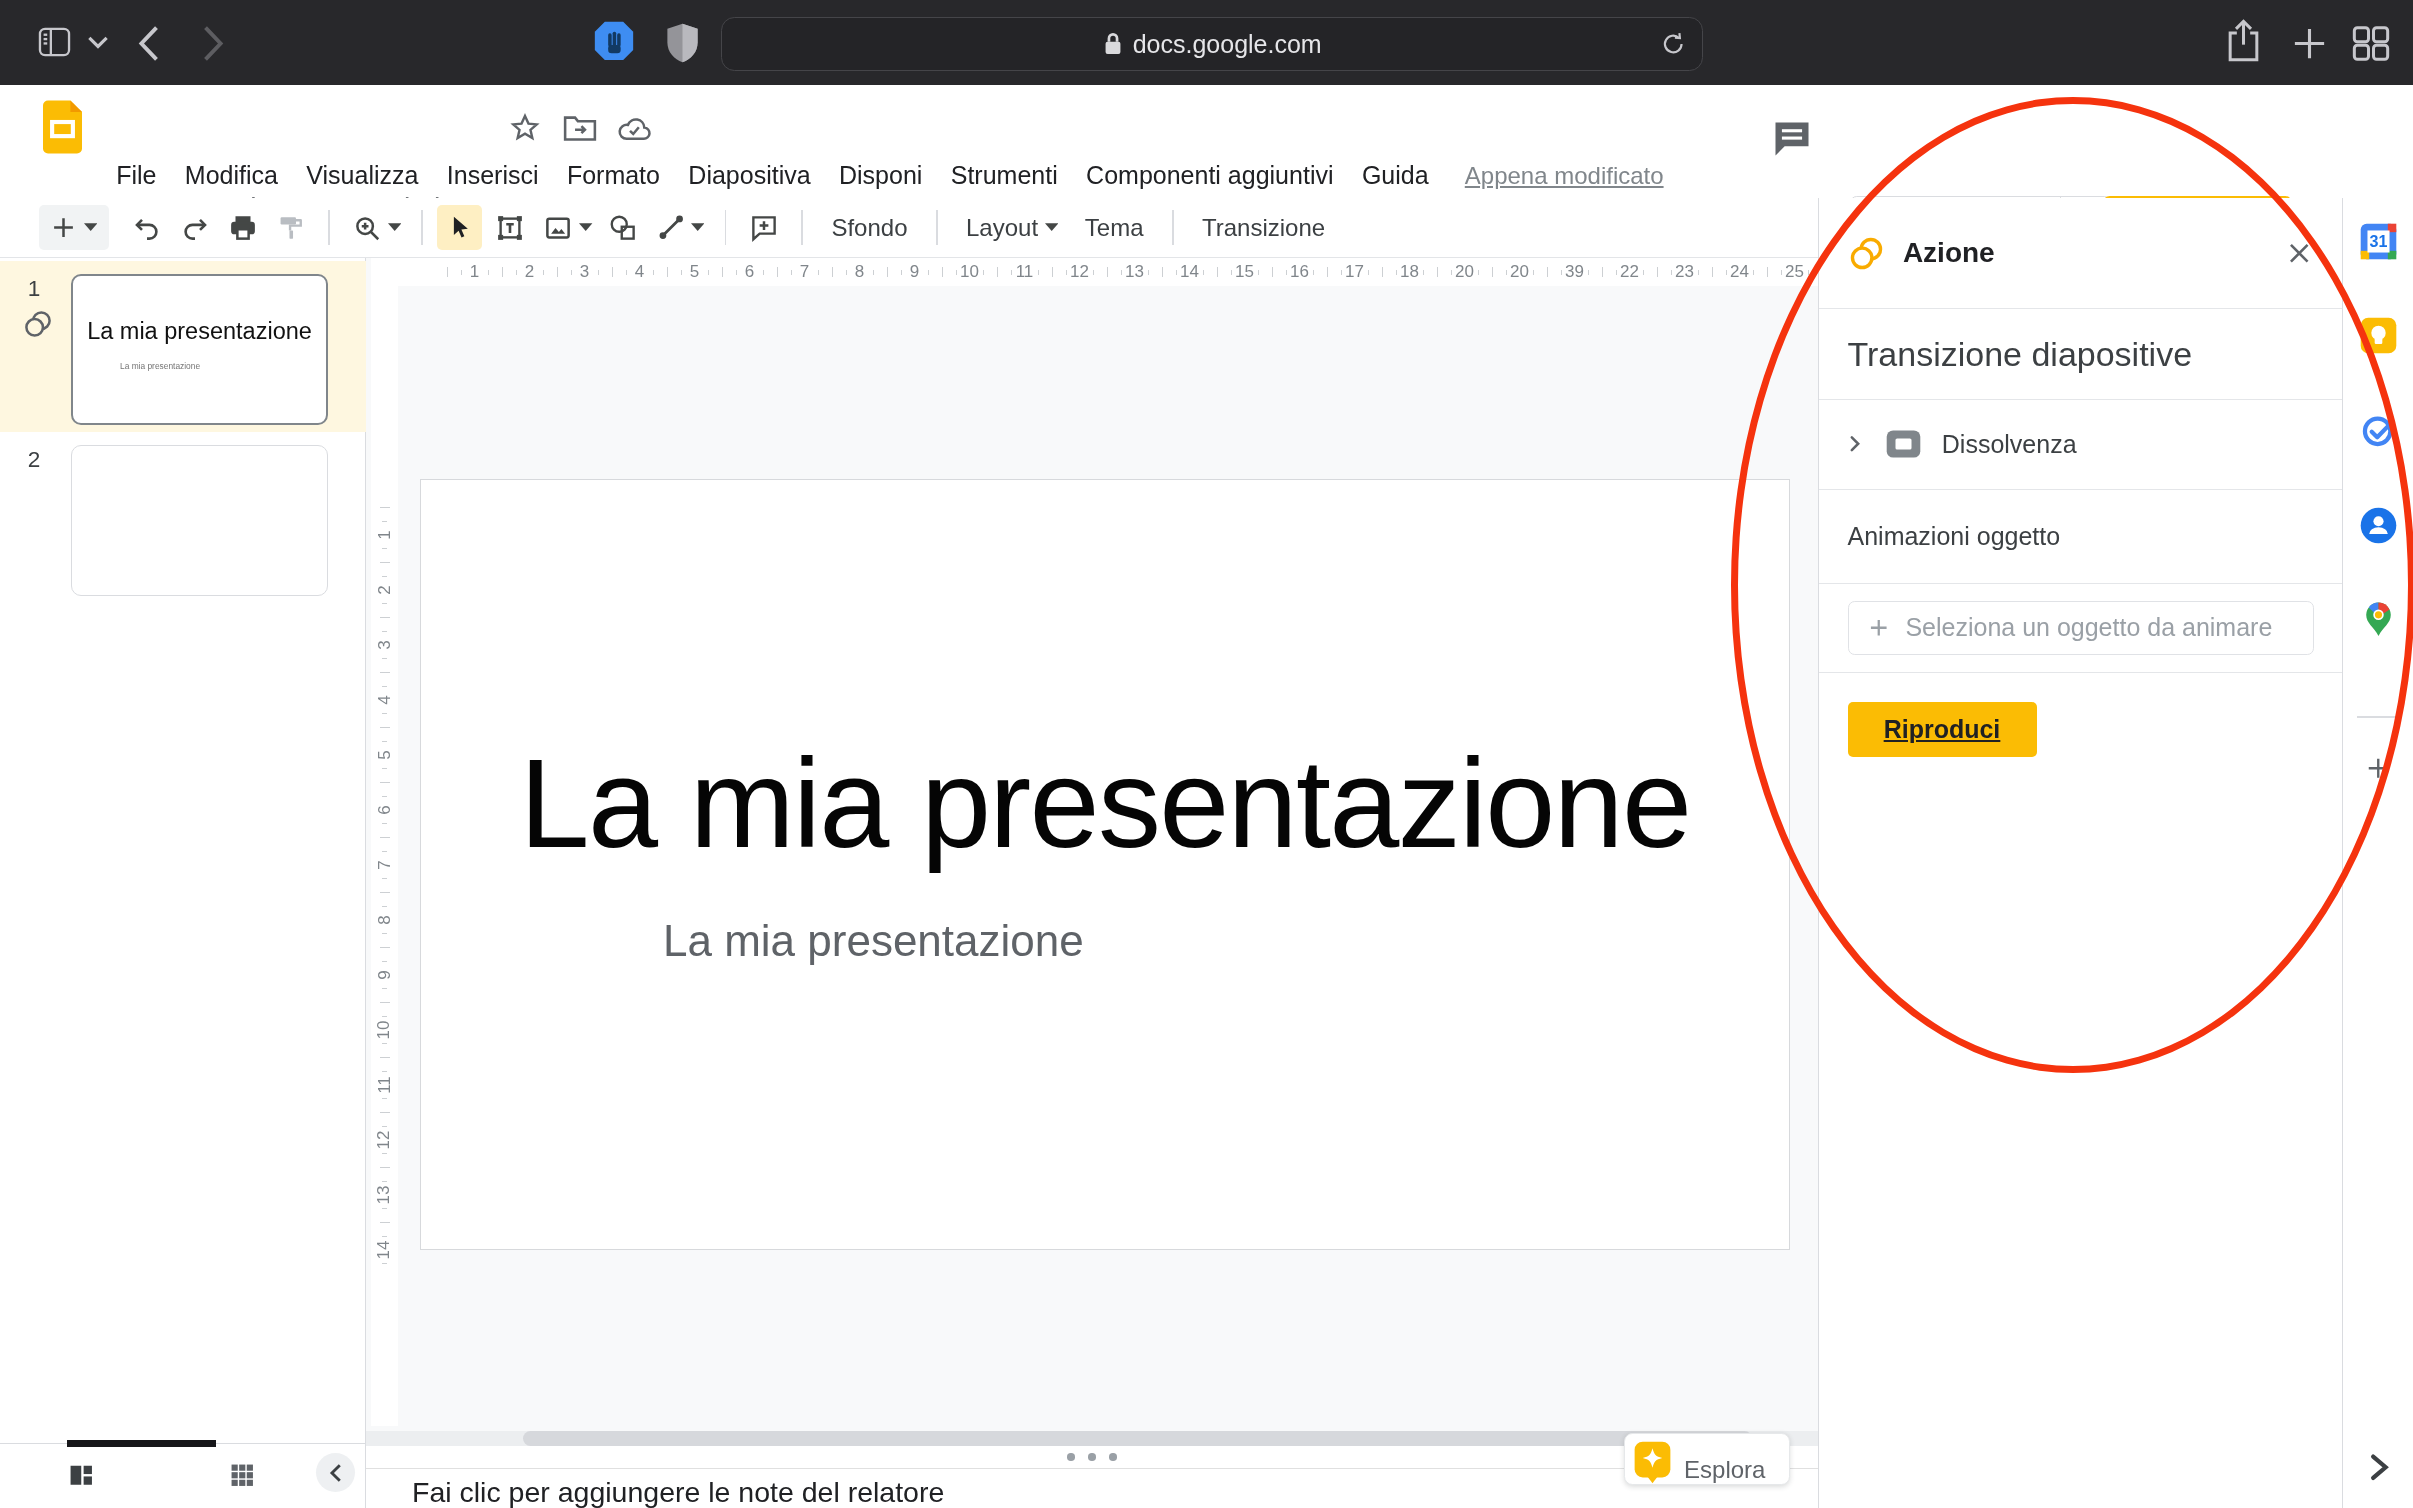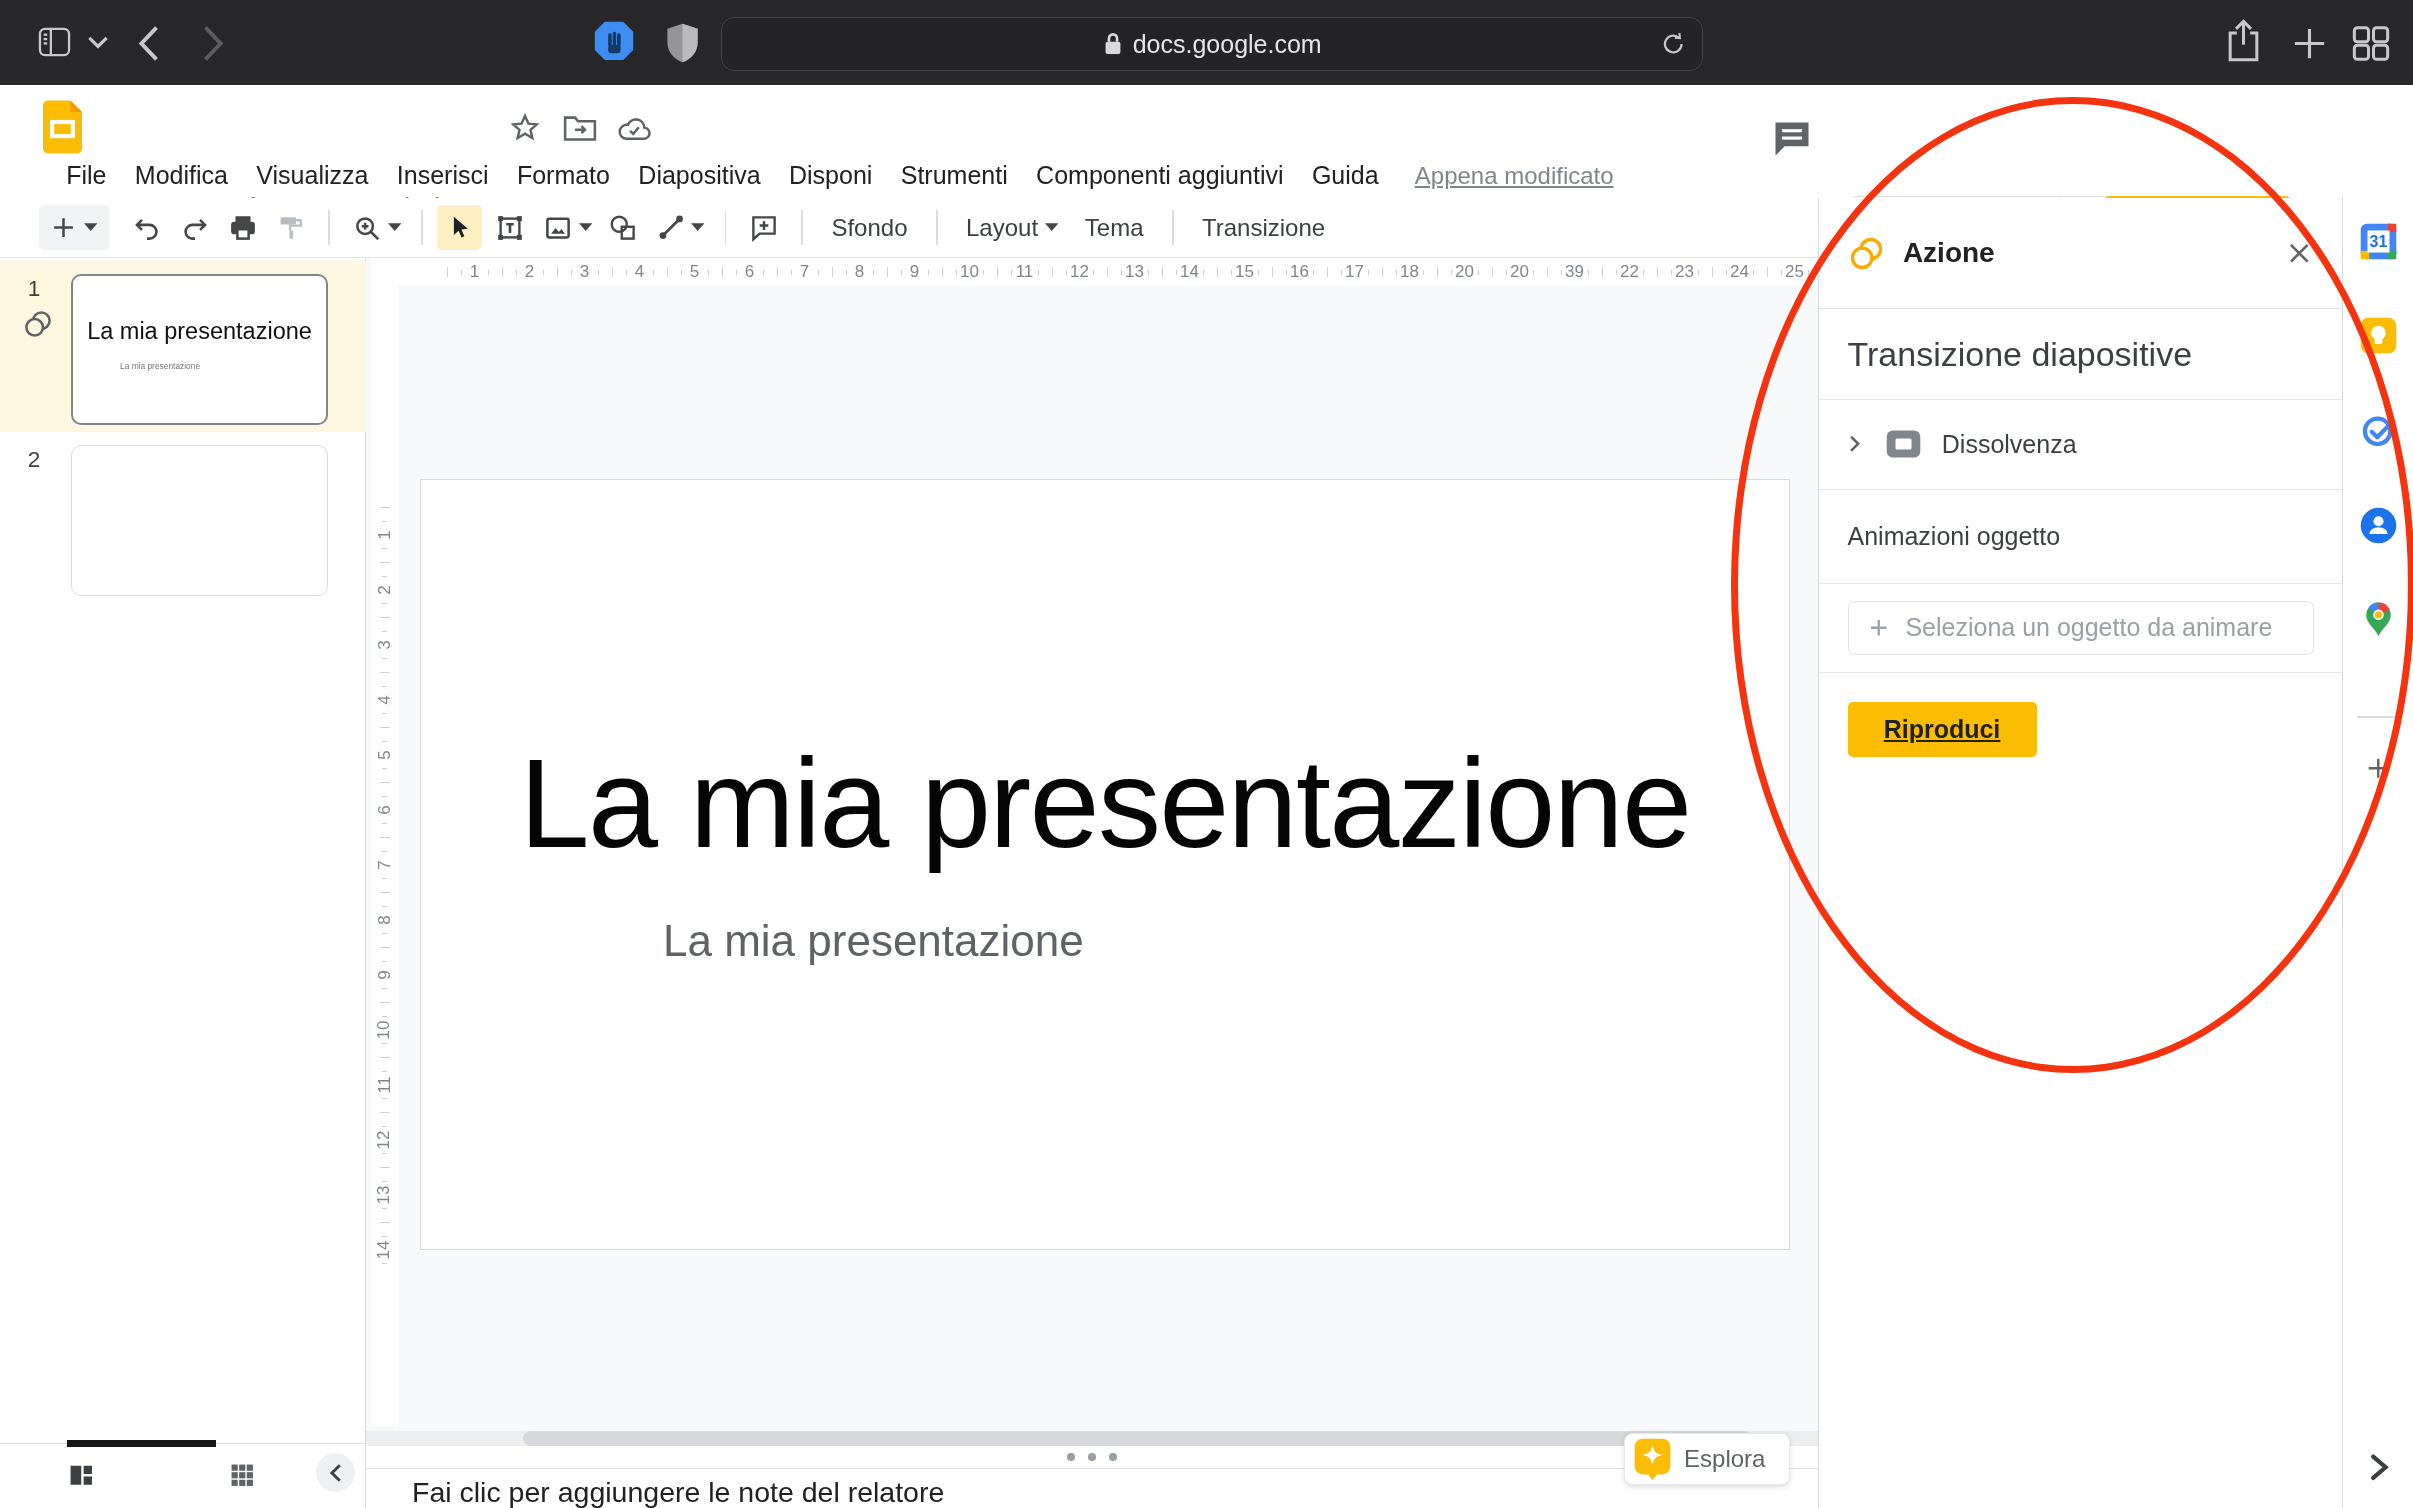--- a/index.html
+++ b/index.html
@@ -88,21 +88,21 @@
   #slide{position:absolute;left:54px;top:221px;width:1370px;height:771px;background:#fff;border:1.7px solid #d7d9dc;box-sizing:border-box;}
   #slide-title{position:absolute;left:0;top:251px;width:100%;text-align:center;font-size:126px;color:#050505;letter-spacing:-1.7px;}
   #slide-sub{position:absolute;left:242px;top:436px;font-size:44px;color:#5f6368;}
   #hscroll-track{position:absolute;left:0;top:1173px;width:1452px;height:15px;background:#eceef0;}
   #hscroll-thumb{position:absolute;left:157px;top:0;width:1229px;height:15px;border-radius:7.5px;background:#d6d8dc;}
   #notes-handle{position:absolute;left:0;top:1188px;width:1452px;height:22px;background:#fff;border-bottom:0.8px solid #e0e0e0;display:flex;align-items:center;justify-content:center;gap:13.4px;}
   #notes-handle i{width:7.5px;height:7.5px;border-radius:50%;background:#9aa0a6;}
   #notes{position:absolute;left:0;top:1211px;width:1452px;height:39px;background:#fff;}
   #notes-text{position:absolute;left:30px;top:6.7px;font-size:28.5px;color:#202124;white-space:nowrap;margin-left:16px;}
   #explore{position:absolute;left:1258px;top:1175px;width:166px;height:52px;background:#fff;border:0.8px solid #e6e8ea;
-    border-radius:8.4px;box-shadow:0 1.7px 5px rgba(60,64,67,.18);display:flex;align-items:center;gap:11.7px;padding-left:8.4px;box-sizing:border-box;z-index:6;}
+    border-radius:8.4px;box-shadow:0 1.7px 5px rgba(60,64,67,.18);display:flex;align-items:flex-end;gap:11.7px;padding-left:8.4px;box-sizing:border-box;z-index:6;}
   #explore span{font-size:24px;color:#5f6368;}
 
   
   #panel{left:1818px;top:198px;width:524px;height:1311px;background:#fff;border-left:0.8px solid #dadce0;box-sizing:border-box;}
   .panel-row{position:absolute;left:0;width:523px;border-bottom:0.8px solid #e4e6e9;box-sizing:border-box;display:flex;align-items:center;}
   #p-head{top:0;height:111px;padding:0 28.5px;}
   #p-head .title{font-size:28px;font-weight:bold;color:#202124;margin-left:18.4px;}
   #p-close{margin-left:auto;color:#5f6368;}
   #p-sec1{top:111px;height:91px;padding:0 28.5px;font-size:34px;color:#3c4043;}
   #p-trans{top:201px;height:91px;padding:0 23.5px;gap:18.4px;font-size:25px;color:#3c4043;}
@@ -227,21 +227,21 @@
         <path d="M8.5 11h7M13 8.5 15.5 11 13 13.5"></path>
       </svg>
   </span>
   <span class="abs hdr-ic" style="left:617px;top:28.5px;">
     <svg width="35" height="28.5" viewBox="0 0 25 19" fill="none" stroke="currentColor" stroke-width="1.8">
         <path d="M7 17a5 5 0 1 1 .9-9.9A6 6 0 0 1 19.5 9a4 4 0 0 1-.6 8z"></path>
         <path d="M9.3 11.3l2.3 2.3 4-4.8"></path>
       </svg>
   </span>
 
-  <nav class="abs flex" style="left:0;top:71px;height:39px;padding-left:52px;">
+  <nav class="abs flex" style="left:0;top:71px;height:39px;padding-left:102px;">
     <div class="flex">
 
     <span class="menu-item">File</span>
         <span class="menu-item">Modifica</span>
         <span class="menu-item">Visualizza</span>
         <span class="menu-item">Inserisci</span>
         <span class="menu-item">Formato</span>
         <span class="menu-item">Diapositiva</span>
         <span class="menu-item">Disponi</span>
         <span class="menu-item">Strumenti</span>

